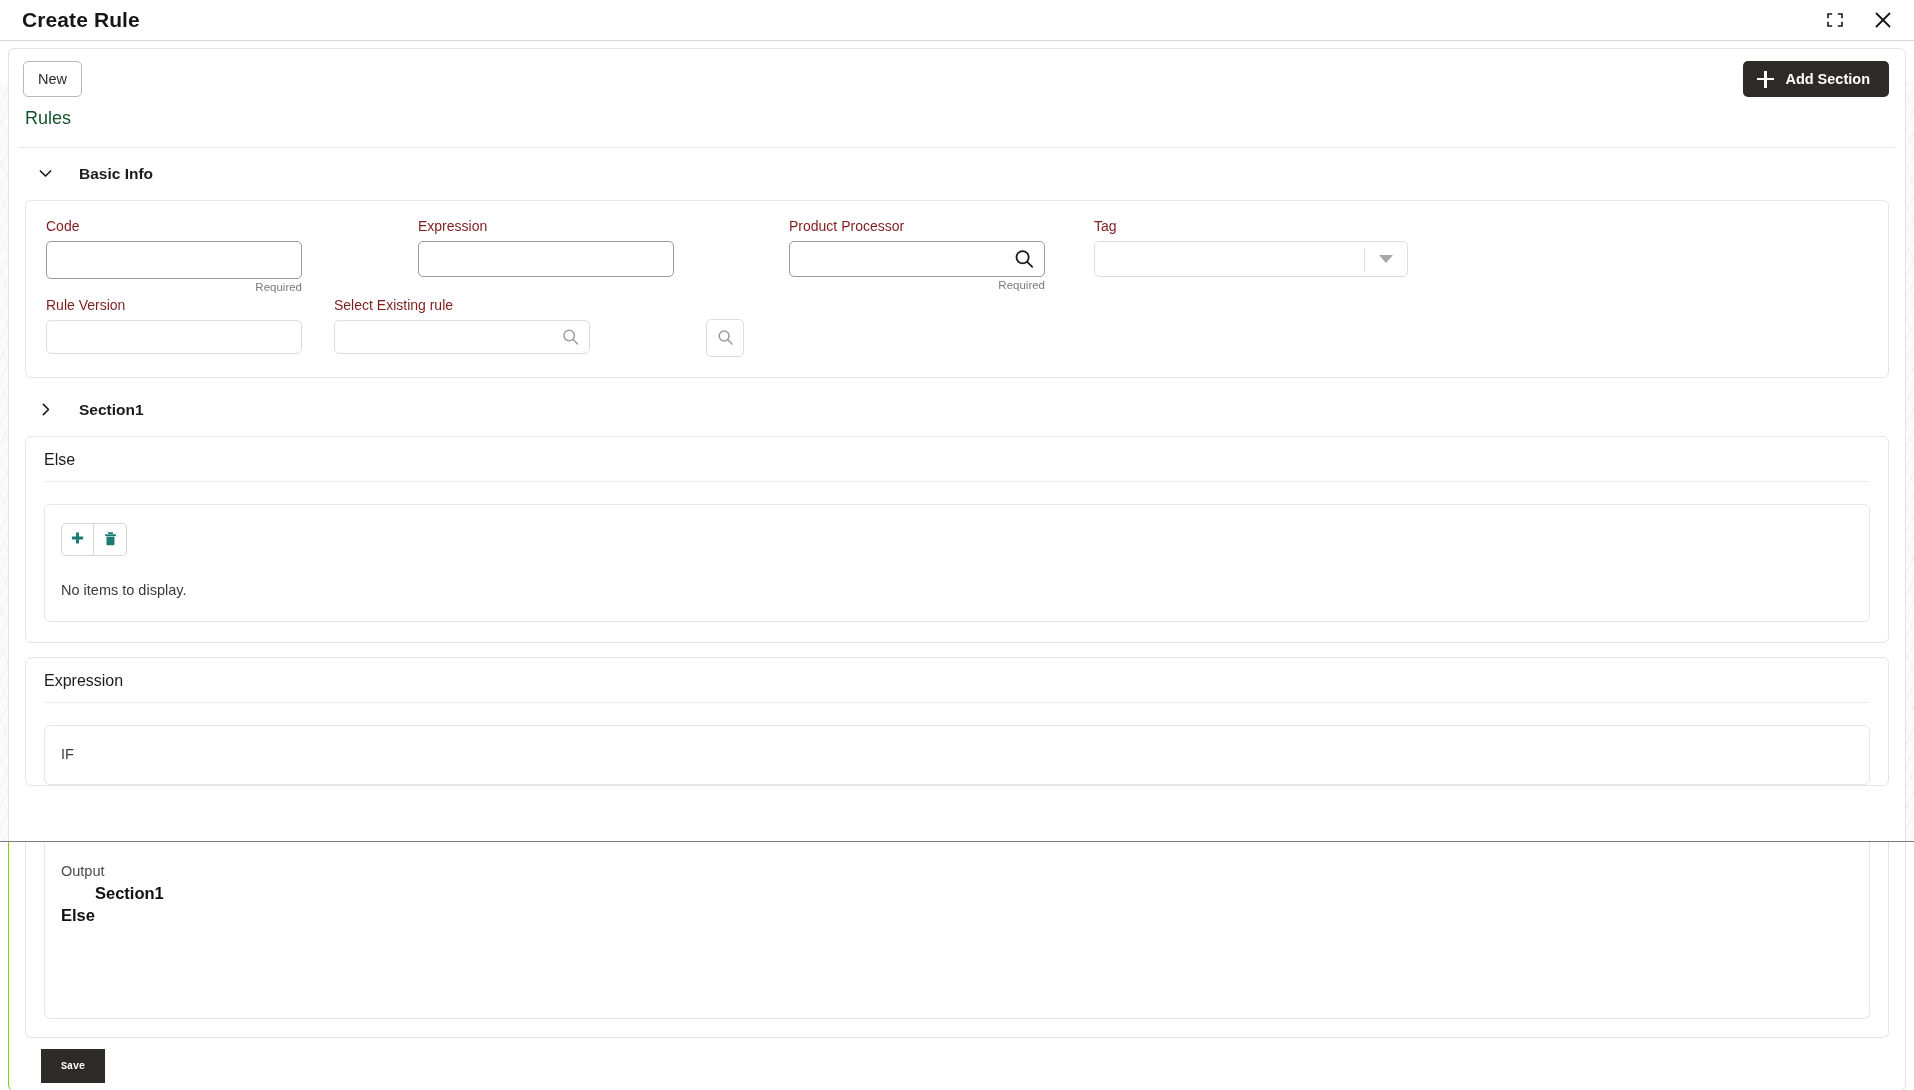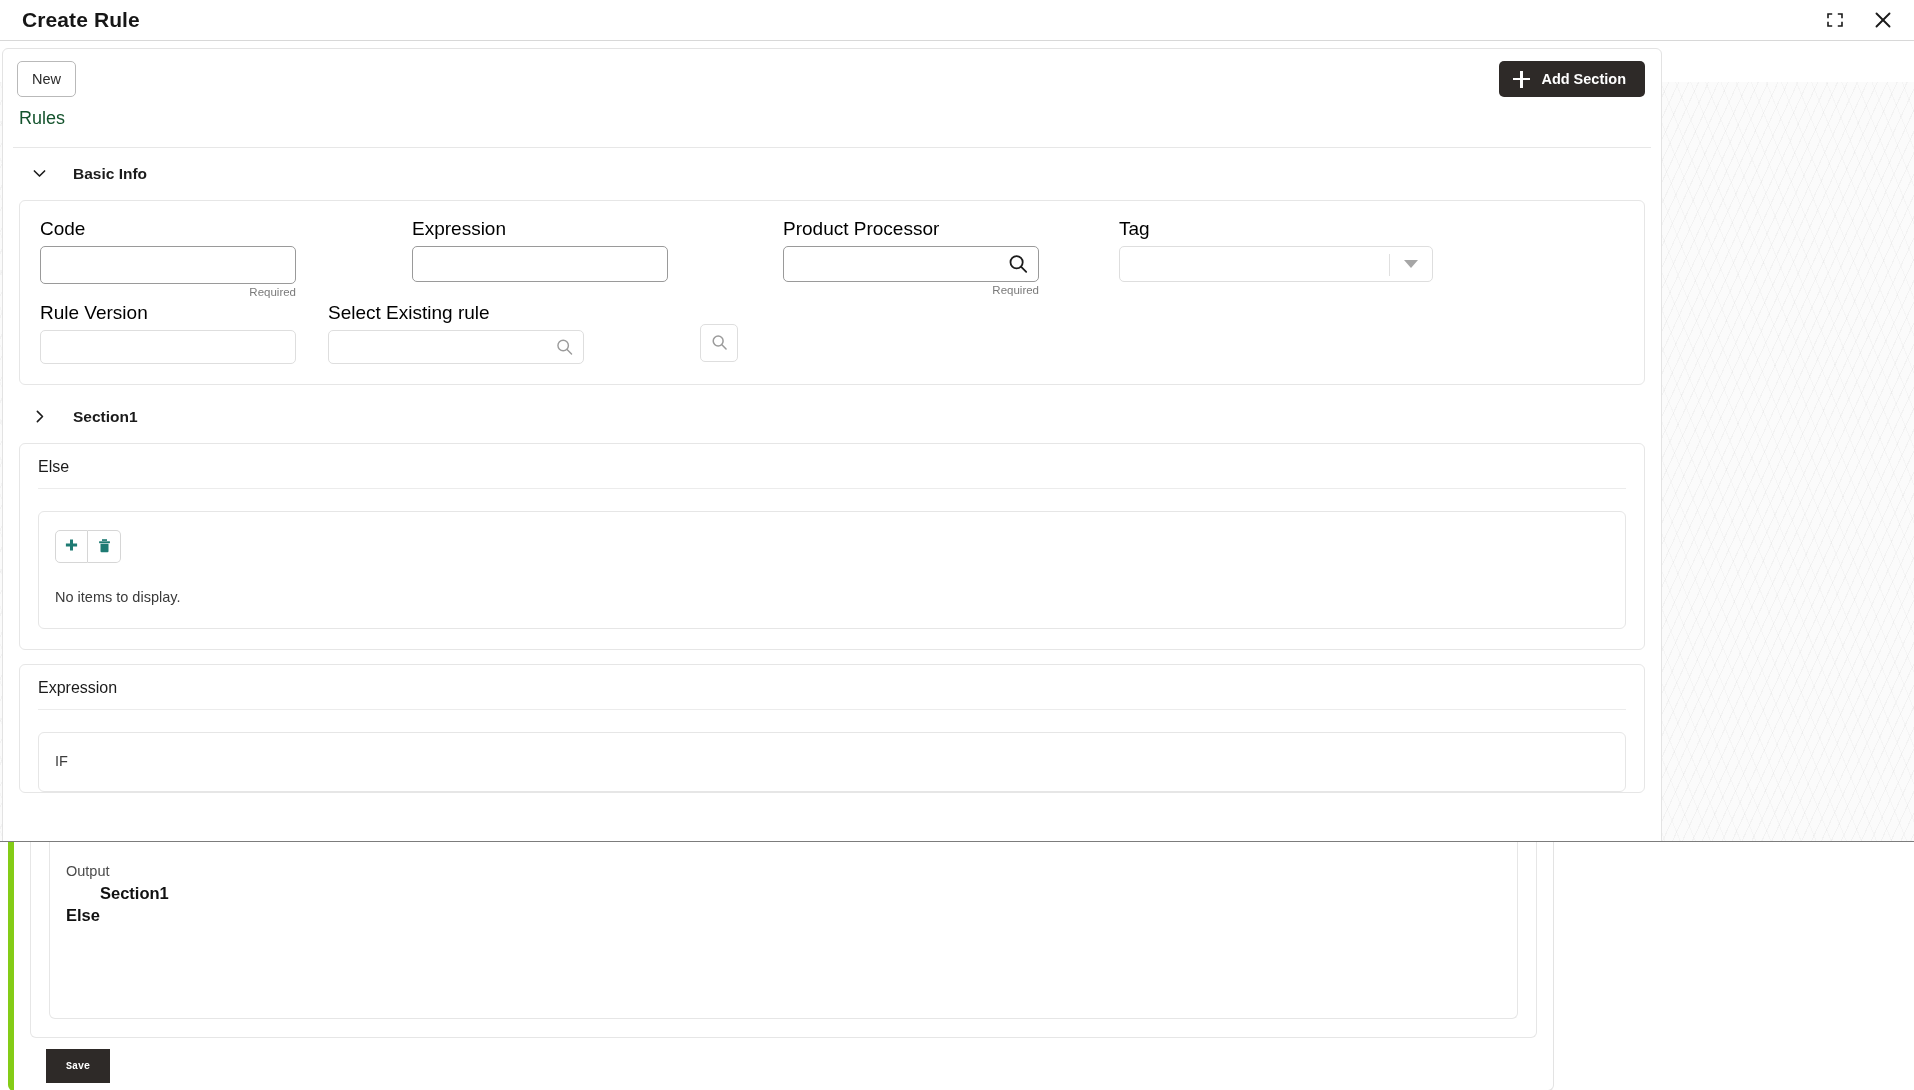--- a/index.html
+++ b/index.html
@@ -69,22 +69,22 @@
   .body-area {
     position: relative;
     flex: 1 1 auto;
     overflow: hidden;
     z-index: 1;
   }
 
   
   .page-card {
     position: absolute;
-    left: 2px; top: 7px;
-    width: 1660px;
+    left: 8px; top: 7px;
+    width: 1898px;
     min-height: 1035px;
     background: #ffffff;
     border: 1px solid #e3e3e3;
     border-radius: 6px;
   }
 
   
   .toolbar {
     height: 60px;
     display: flex; align-items: center;
@@ -173,22 +173,22 @@
     padding: 18px 20px 20px 20px;
   }
   .field-row {
     display: flex;
     align-items: flex-start;
   }
   .field {
     display: flex; flex-direction: column;
   }
   .field-label {
-    font-size: 19px;
-    color: #000000;
+    font-size: 14px;
+    color: #7f1d1d;
     margin-bottom: 8px;
     line-height: 1;
   }
   .inp-wrap { position: relative; }
   input.txt {
     font-family: inherit;
     font-size: 14px;
     color: #1b1b1b;
     background: #ffffff;
     border-radius: 5px;
@@ -303,22 +303,22 @@
     position: absolute;
     left: 0; top: 800px;
     width: 1914px;
     height: 249px;
     background: #ffffff;
     border-top: 1px solid #7c7c7c;
     z-index: 20;
   }
   .drawer-inner {
     position: absolute;
-    left: 8px; top: 0; width: 1546px; height: 249px;
-    border-left: 6px solid #84cc16;
+    left: 8px; top: 0; width: 1898px; height: 249px;
+    border-left: 1px solid #84cc16;
     border-right: 1px solid #e3e3e3;
     border-bottom: 1px solid #e3e3e3;
     border-radius: 0 0 6px 6px;
     background: #ffffff;
   }
   .drawer-card {
     position: absolute;
     left: 16px; right: 16px; top: 0; bottom: 52px;
     border-left: 1px solid #e6e6e6;
     border-right: 1px solid #e6e6e6;
@@ -434,21 +434,21 @@
             </div>
 
             <div class="field" style="width:256px;margin-right:115px;">
               <div class="field-label">Expression</div>
               <div class="inp-wrap inp-strong">
                 <input class="txt" type="text" value="" placeholder="" style="">
               </div>
               <div class="req-note"></div>
             </div>
 
-            <div class="field" style="width:256px;margin-right:80px;">
+            <div class="field" style="width:256px;margin-right:49px;">
               <div class="field-label">Product Processor</div>
               <div class="inp-wrap inp-strong">
                 <input class="txt" type="text" style="padding-right: 34px;" value="" placeholder="">
                 <svg class="icon-in-field" width="22" height="22" viewBox="0 0 22 22" aria-hidden="true">
                   <circle cx="9.6" cy="9.3" r="6.1" fill="none" stroke="#1b1b1b" stroke-width="1.8"></circle>
                   <path d="M14.2 13.9 L19.2 18.9" stroke="#1b1b1b" stroke-width="1.8" stroke-linecap="round"></path>
                 </svg>
               </div>
               <div class="req-note">Required</div>
             </div>

